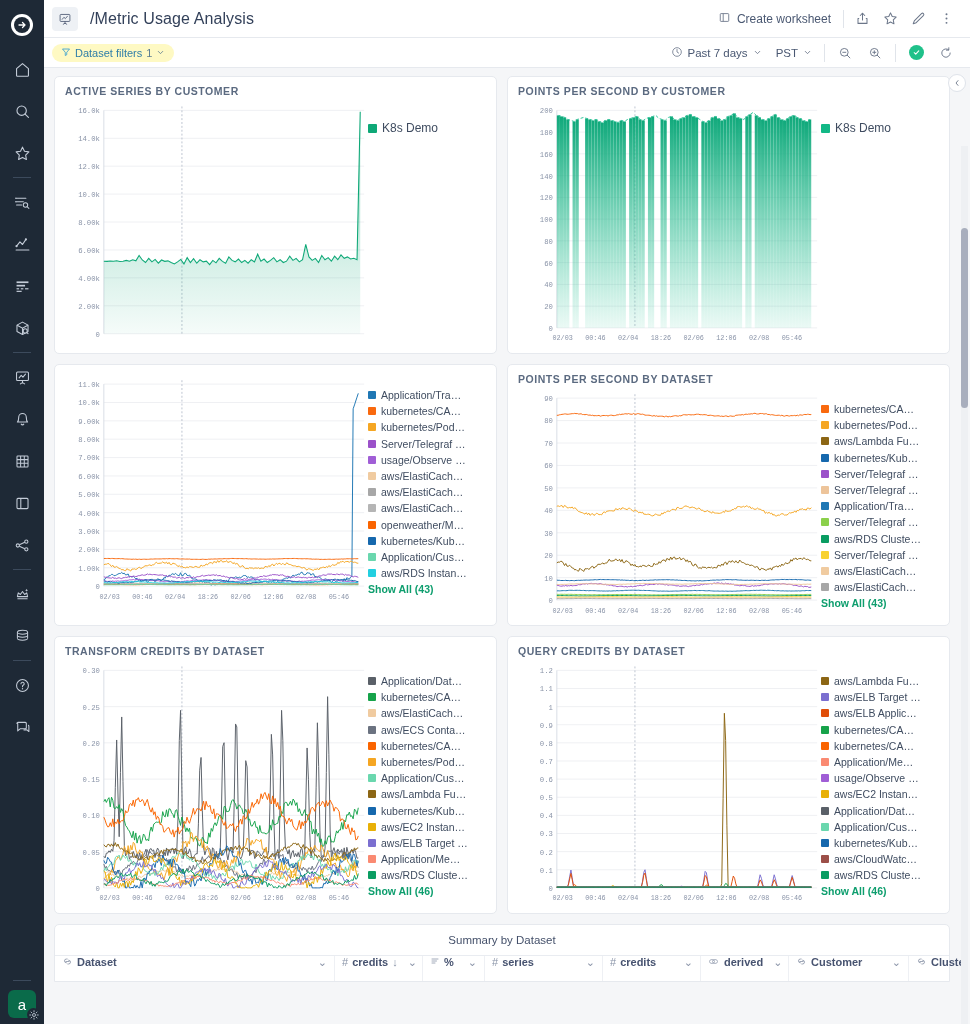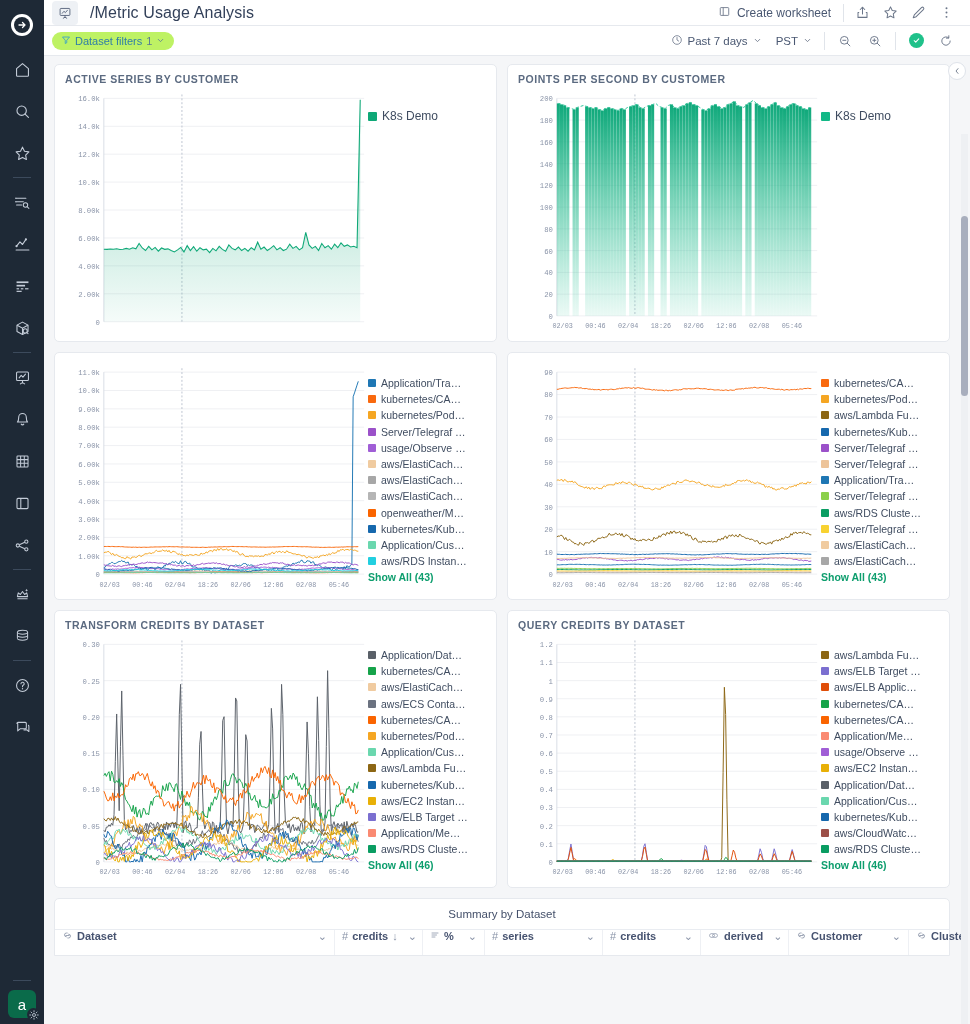--- a/index.html
+++ b/index.html
@@ -37,41 +37,41 @@
     font-size:15px;font-weight:500;
   }
   .avatar-gear{ position:absolute;right:-4px;bottom:-3px;
     width:13px;height:13px;border-radius:50%;background:#1e2936;
     display:flex;align-items:center;justify-content:center;}
 
   
   .main { flex:1; display:flex; flex-direction:column; background:#f5f6f8; min-width:0; position:relative;}
 
   .topbar {
-    height:26px; background:#fff; display:flex; align-items:center;
+    height:38px; background:#fff; display:flex; align-items:center;
     padding:0 10px 0 8px; border-bottom:1px solid #e6e9ee;
   }
   .doc-icon{
     width:26px;height:24px;border-radius:4px;background:#eef1f5;
     display:flex;align-items:center;justify-content:center;margin-right:12px;
   }
   .title { font-size:16px; color:#33415a; font-weight:400; letter-spacing:.1px;}
   .topbar-right { margin-left:auto; display:flex; align-items:center; gap:0; }
   .tb-btn{display:flex;align-items:center;gap:6px;padding:4px 8px;cursor:pointer;
     color:#4a5872;font-size:12px;}
   .tb-icon{width:28px;height:24px;display:flex;align-items:center;justify-content:center;cursor:pointer;}
   .tb-div{width:1px;height:18px;background:#e0e4ea;margin:0 4px;}
 
   .filterbar{
     height:30px;background:#fff;display:flex;align-items:center;
     padding:0 10px 0 8px;border-bottom:1px solid #e6e9ee;
   }
   .pill{
     display:flex;align-items:flex-start;gap:4px;
-    background:#bef264;color:#2f7ea8;border-radius:11px;
+    background:#fef9c3;color:#2f7ea8;border-radius:11px;
     padding:3px 9px;font-size:11px;cursor:pointer;
   }
   .pill .cnt{color:#5d7d91;}
   .fb-right{margin-left:auto;display:flex;align-items:center;gap:2px;}
   .fb-sel{display:flex;align-items:center;gap:5px;color:#4a5872;font-size:11.5px;
     padding:3px 6px;cursor:pointer;}
   .dot-ok{width:15px;height:15px;border-radius:50%;background:#1fc18a;
     display:flex;align-items:center;justify-content:center;}
 
   .content{flex:1; overflow:hidden; position:relative; padding:8px 20px 0 10px;}
@@ -664,20 +664,21 @@
                 </div>
                 <div class="lg-row">
                   <span class="lg-sw" style="background: rgb(34, 207, 224);"></span>
                   <span class="lg-lbl">aws/RDS Instan…</span>
                 </div>
                 <div class="show-all">Show All (43)</div>
               </div>
             </div>
           </div>
           <div class="card">
+            <div class="card-title">POINTS PER SECOND BY DATASET</div>
             <div class="card-body">
               <div class="plot">
                 <svg width="312" height="232" viewBox="0 0 312 232">
                   <line x1="40" x2="308" y1="216" y2="216" stroke="#eef0f3" stroke-width="1"></line>
                   <text x="36" y="219" text-anchor="end" font-size="7.5" font-family="&quot;Liberation Mono&quot;, monospace" fill="#8a94a8">0</text>
                   <line x1="40" x2="308" y1="192.88888888888889" y2="192.88888888888889" stroke="#eef0f3" stroke-width="1"></line>
                   <text x="36" y="195.88888888888889" text-anchor="end" font-size="7.5" font-family="&quot;Liberation Mono&quot;, monospace" fill="#8a94a8">10</text>
                   <line x1="40" x2="308" y1="169.77777777777777" y2="169.77777777777777" stroke="#eef0f3" stroke-width="1"></line>
                   <text x="36" y="172.77777777777777" text-anchor="end" font-size="7.5" font-family="&quot;Liberation Mono&quot;, monospace" fill="#8a94a8">20</text>
                   <line x1="40" x2="308" y1="146.66666666666669" y2="146.66666666666669" stroke="#eef0f3" stroke-width="1"></line>

